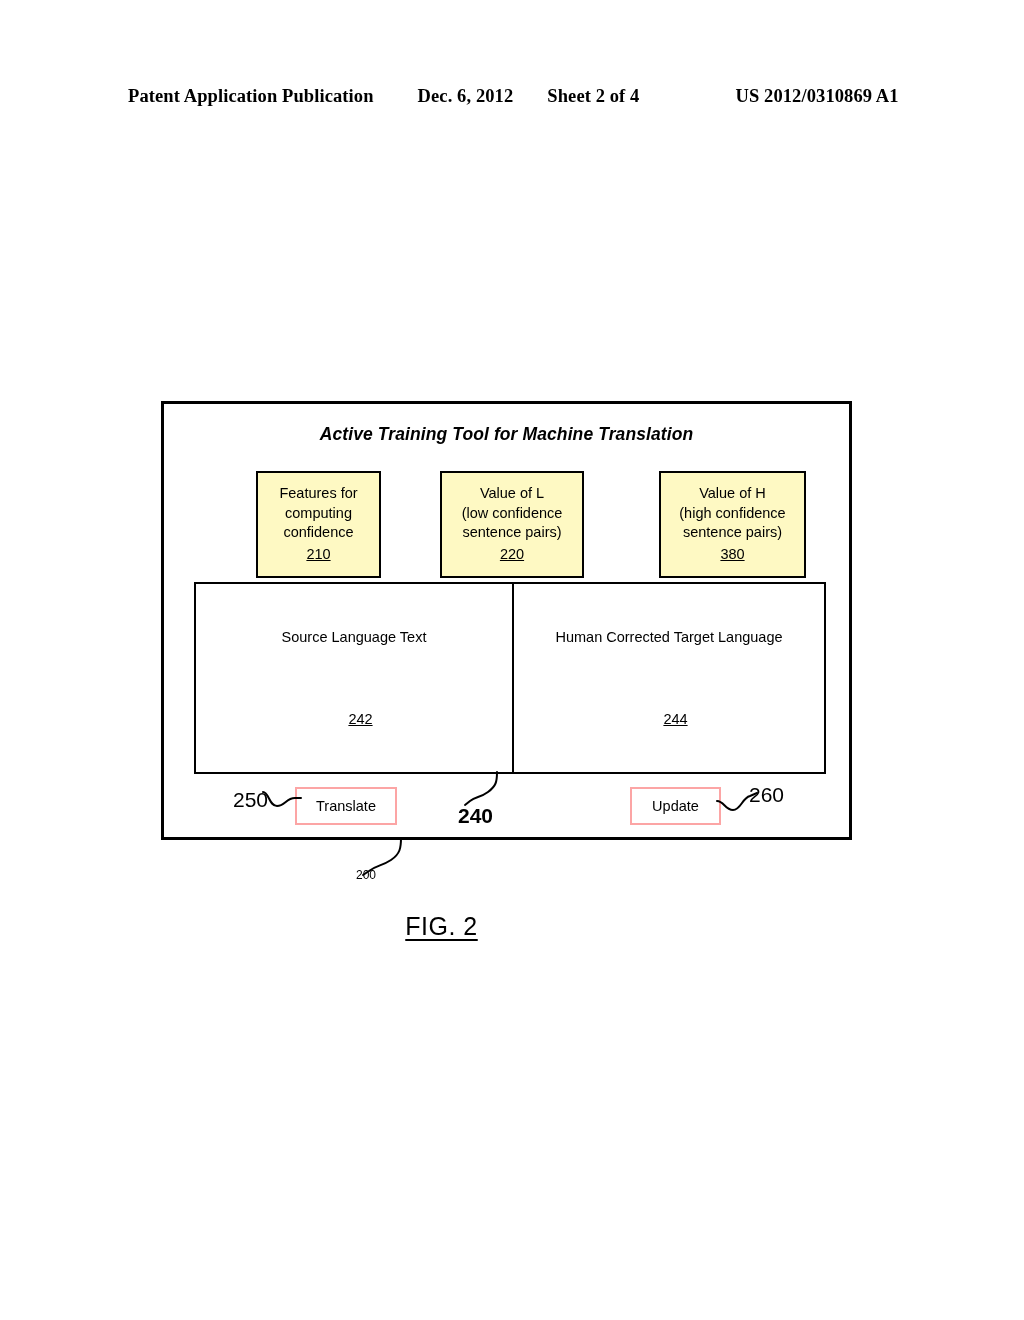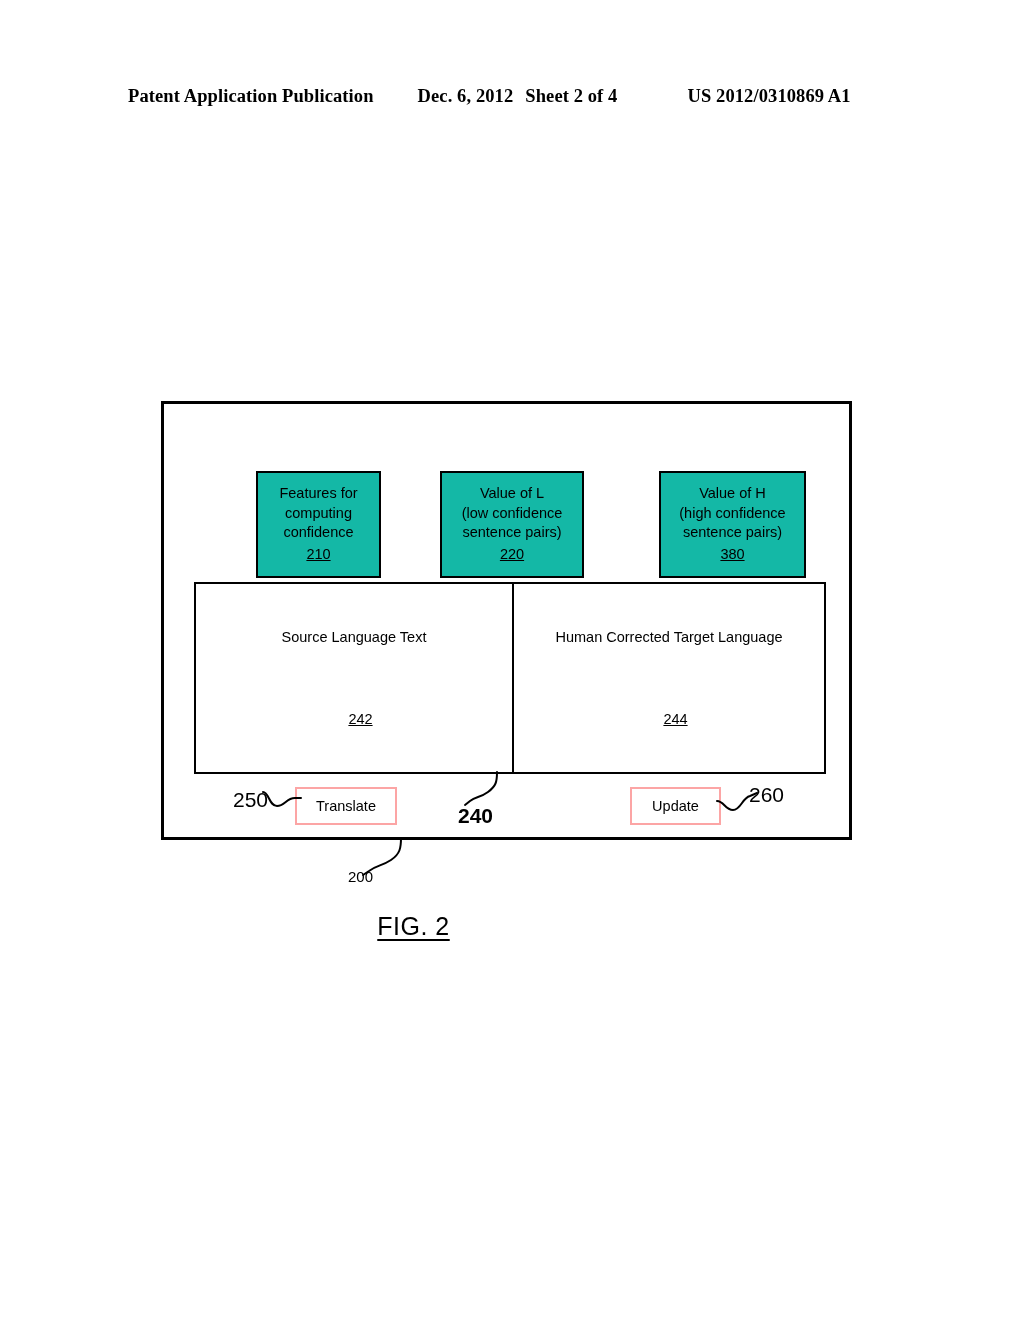--- a/index.html
+++ b/index.html
@@ -26,22 +26,22 @@
     height: 26px;
     display: flex;
     align-items: baseline;
     font-family: "Liberation Serif", serif;
     font-weight: bold;
     font-size: 18.5px;
     letter-spacing: 0.1px;
     white-space: nowrap;
   }
   #pub-header .h-title { margin-right: 44px; }
-  #pub-header .h-date  { margin-right: 12px; }
-  #pub-header .h-sheet { margin-right: 70px; text-align: center; }
+  #pub-header .h-date  { margin-right: 34px; }
+  #pub-header .h-sheet { margin-right: 96px; text-align: center; }
   #pub-header .h-number { }
 
   
   #figure-frame {
     position: absolute;
     left: 161px;
     top: 401px;
     width: 691px;
     height: 439px;
     border: 3px solid #000000;
@@ -68,21 +68,21 @@
     top: 67px;
     width: 100%;
     height: 96px;
   }
   .param-box {
     position: absolute;
     top: 0;
     height: 107px;
     border: 2px solid #000000;
     box-sizing: border-box;
-    background: #14b8a6;
+    background: #fef9c3;
     display: flex;
     flex-direction: column;
     align-items: center;
     justify-content: center;
     font-size: 14.5px;
     line-height: 1.33;
     text-align: center;
     padding: 2px 0;
   }
   .param-box .ref {
@@ -146,23 +146,23 @@
     position: absolute;
     font-size: 21px;
     white-space: nowrap;
   }
   #ref-250 { left: 69px;  top: 384px; }
   #ref-240 { left: 294px; top: 400px; font-weight: bold; }
   #ref-260 { left: 585px; top: 379px; }
 
   #ref-200 {
     position: absolute;
-    left: 348px;
+    left: 356px;
     top: 868px;
-    font-size: 15px;
+    font-size: 12px;
   }
 
   
   .leader {
     position: absolute;
     overflow: visible;
     pointer-events: none;
   }
   .leader path {
     fill: none;
@@ -178,38 +178,40 @@
 
   
   #fig-caption {
     position: absolute;
     left: 0;
     top: 912px;
     width: 827px;
     text-align: center;
     font-size: 25px;
     letter-spacing: 0.5px;
+    padding-left: 28px;
   }
   #fig-caption span {
     text-decoration: underline;
     text-underline-offset: 4px;
   }
 </style>
 </head>
 <body>
 
 <div id="pub-header">
   <span class="h-title">Patent Application Publication</span>
   <span class="h-date">Dec. 6, 2012</span>
   <span class="h-sheet">Sheet 2 of 4</span>
   <span class="h-number">US 2012/0310869 A1</span>
 </div>
 
 <div id="figure-frame">
 
+  <div id="tool-title">Active Training Tool for Machine Translation</div>
 
   <div id="param-row">
 
     <div class="param-box" id="param-box-210">
       <span>Features for</span>
       <span>computing</span>
       <span>confidence</span>
       <span class="ref">210</span>
     </div>
 

